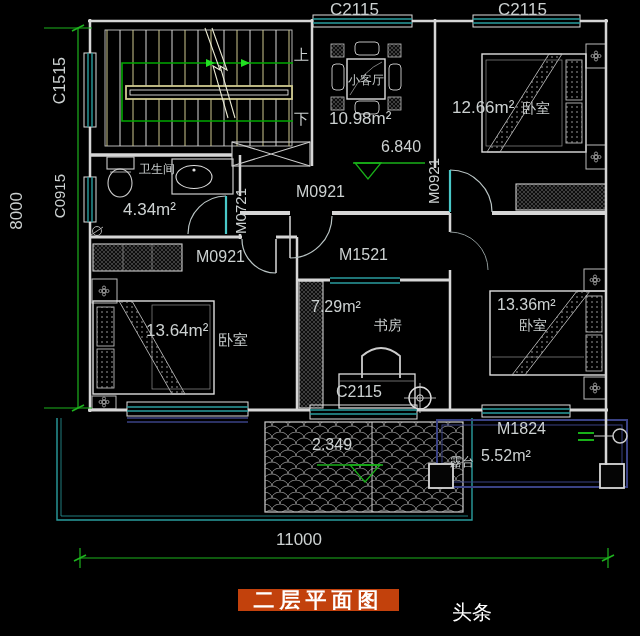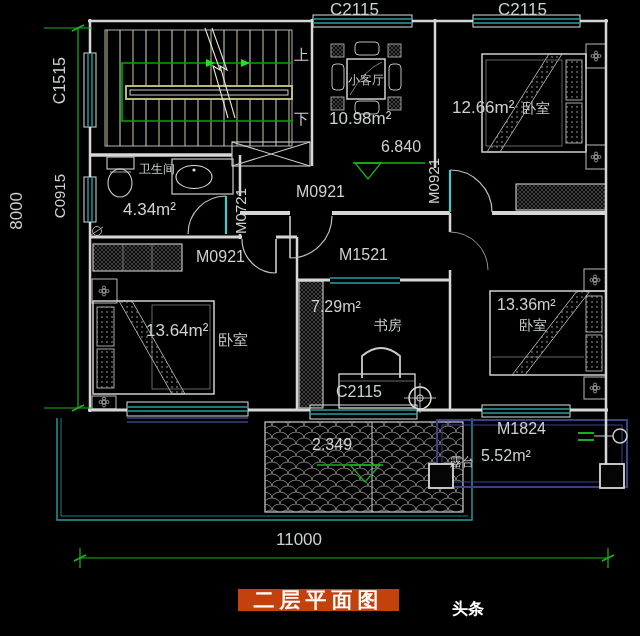--- a/index.html
+++ b/index.html
@@ -8,21 +8,21 @@
   #plan-svg{position:absolute;left:0;top:0;}
   .lbl{position:absolute;color:#ccd1d1;font-size:15px;line-height:1.05;white-space:nowrap;
        font-family:"Liberation Sans",sans-serif;text-align:right;}
   .vtext{writing-mode:vertical-rl;transform:rotate(180deg);}
   .fs13{font-size:12px}.fs14{font-size:14px}.fs15{font-size:15px}
   .fs16{font-size:16px}.fs17{font-size:17px}
   .title-box{position:absolute;left:238px;top:589px;width:161px;height:22px;
       background:#c2410c;display:flex;align-items:center;justify-content:center;
       color:#fff;font-size:21px;font-weight:bold;letter-spacing:5px;}
   .wm{position:absolute;top:599px;color:#fff;}
-  .wm-brand{left:452px;font-size:16px;font-weight:bold;}
+  .wm-brand{left:452px;font-size:20px;font-weight:normal;}
   .wm-handle{left:492px;font-size:17px;color:#e9e9e9;font-weight:normal;top:600px;}
 </style>
 </head>
 <body>
 
 <div id="stage">
 
 <svg id="plan-svg" width="640" height="636" viewBox="0 0 640 636" xmlns="http://www.w3.org/2000/svg">
   <defs>
     <pattern id="tiles" width="16" height="12" patternUnits="userSpaceOnUse">

